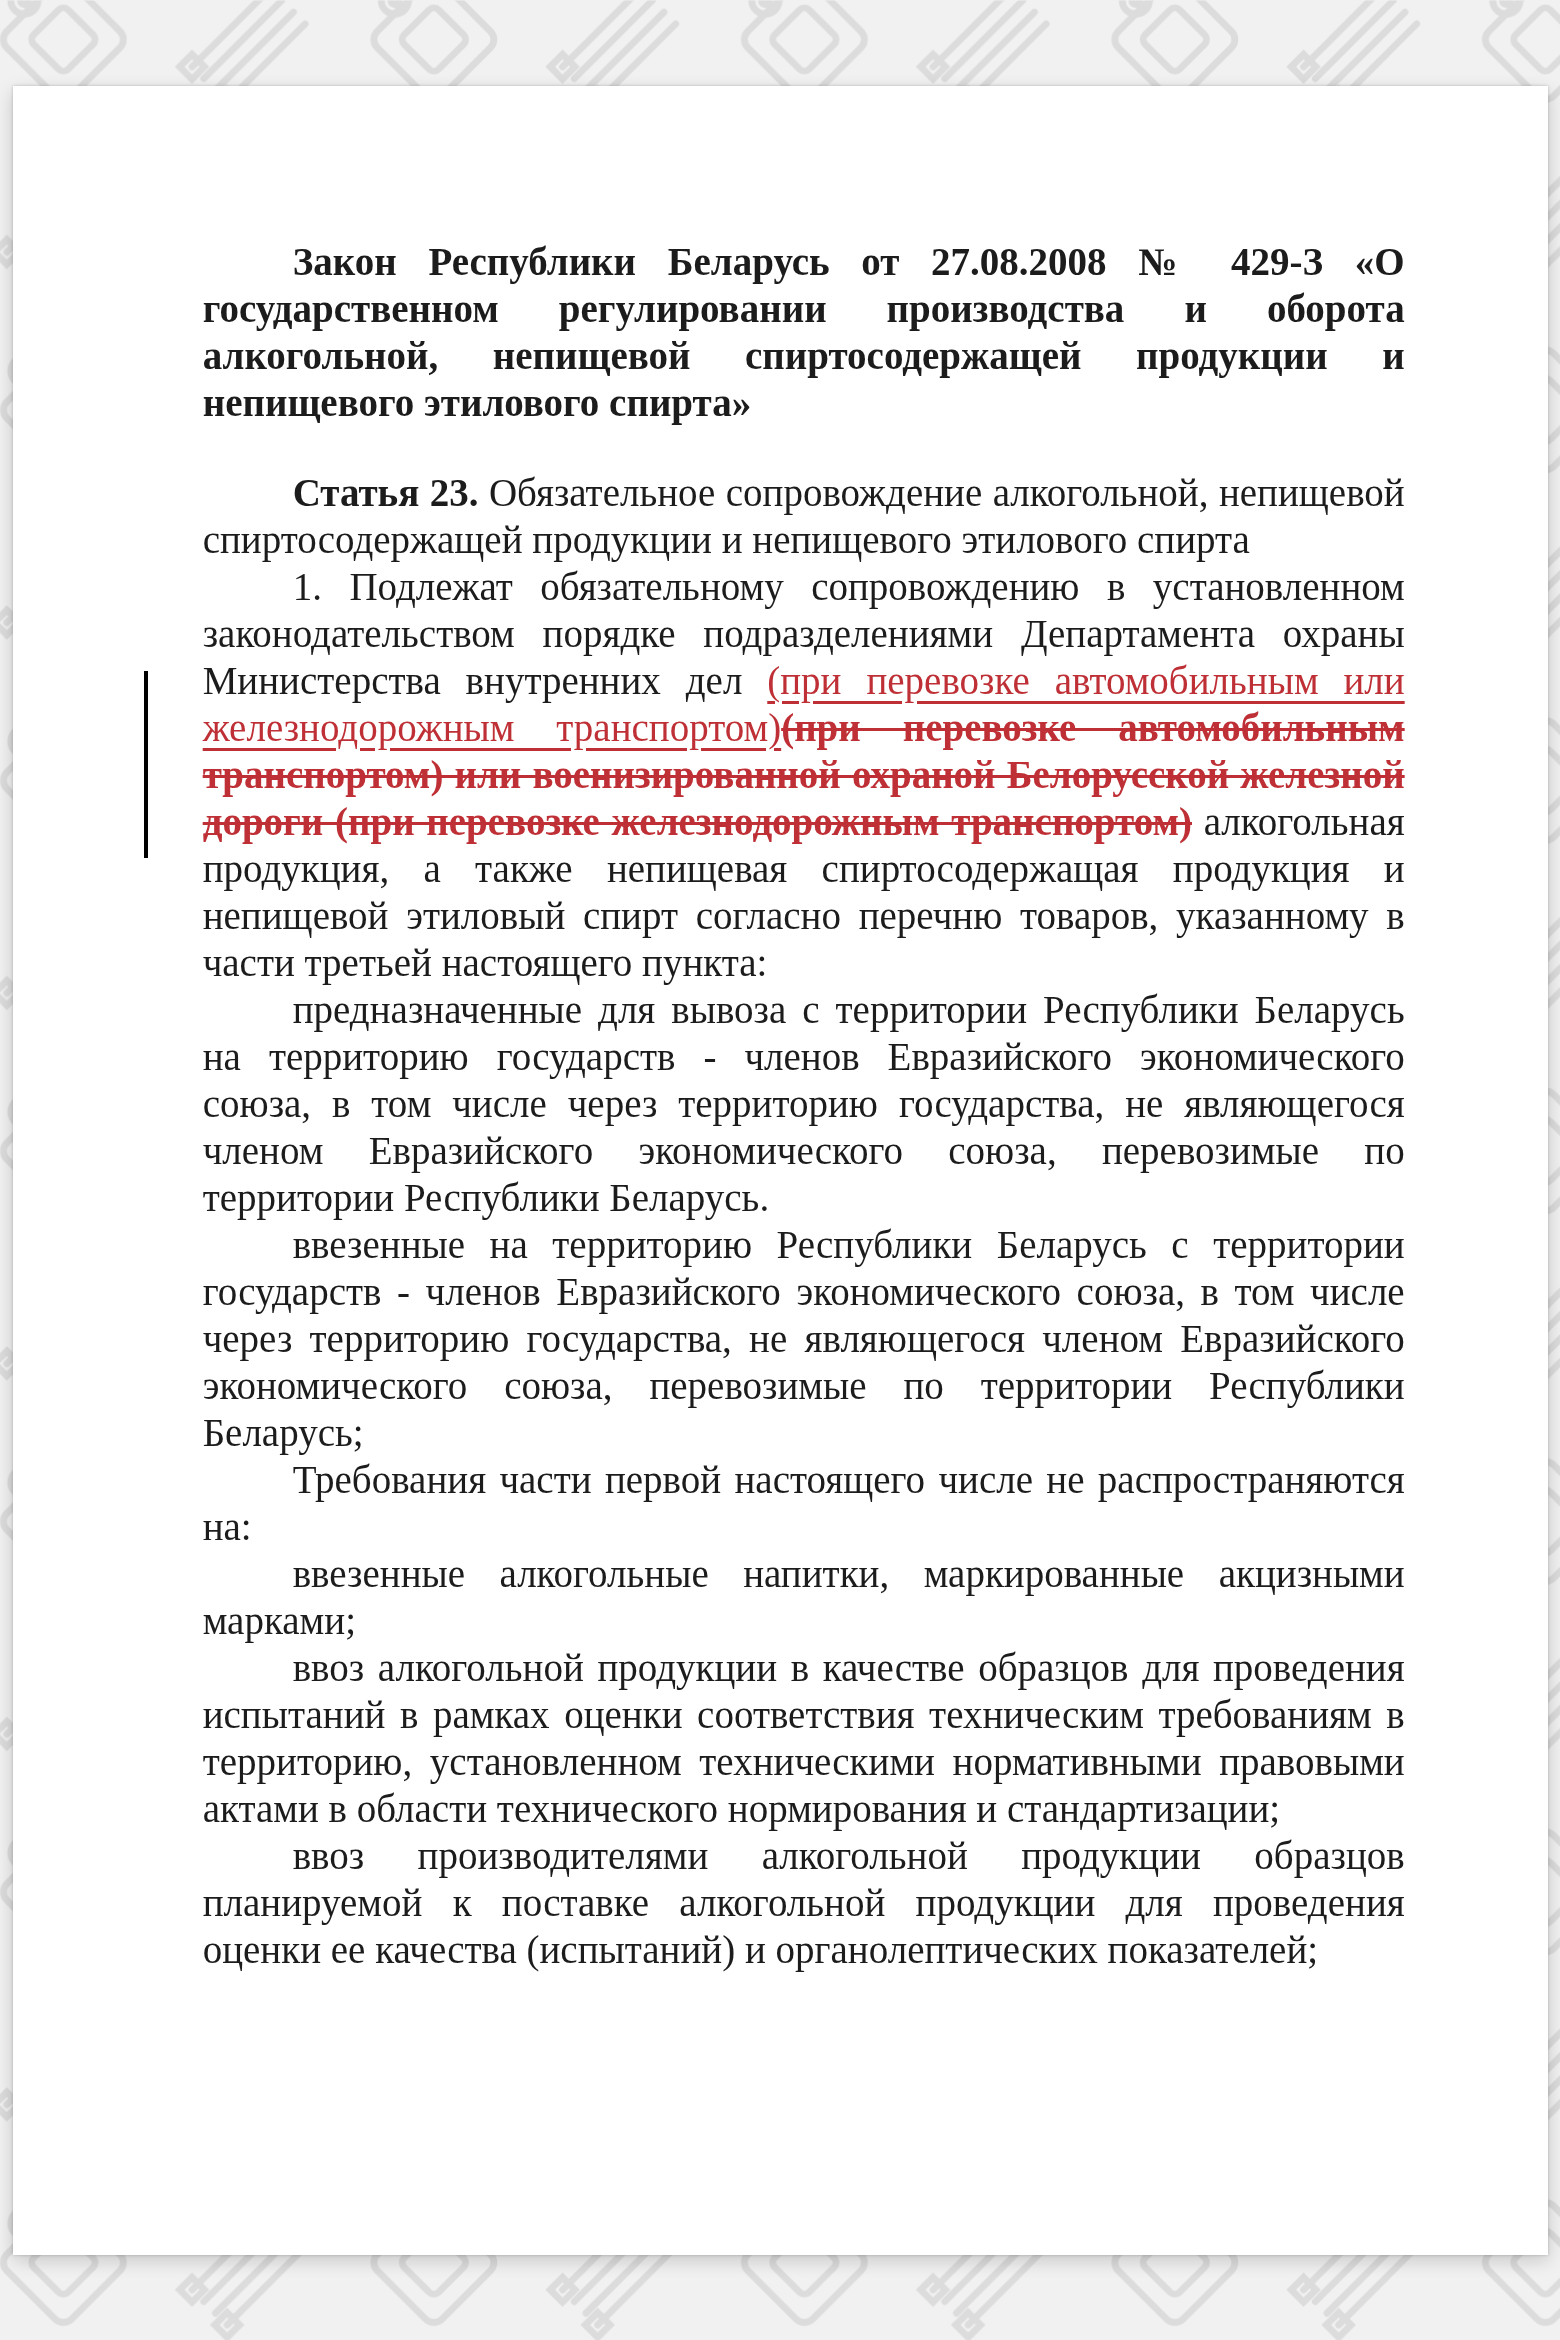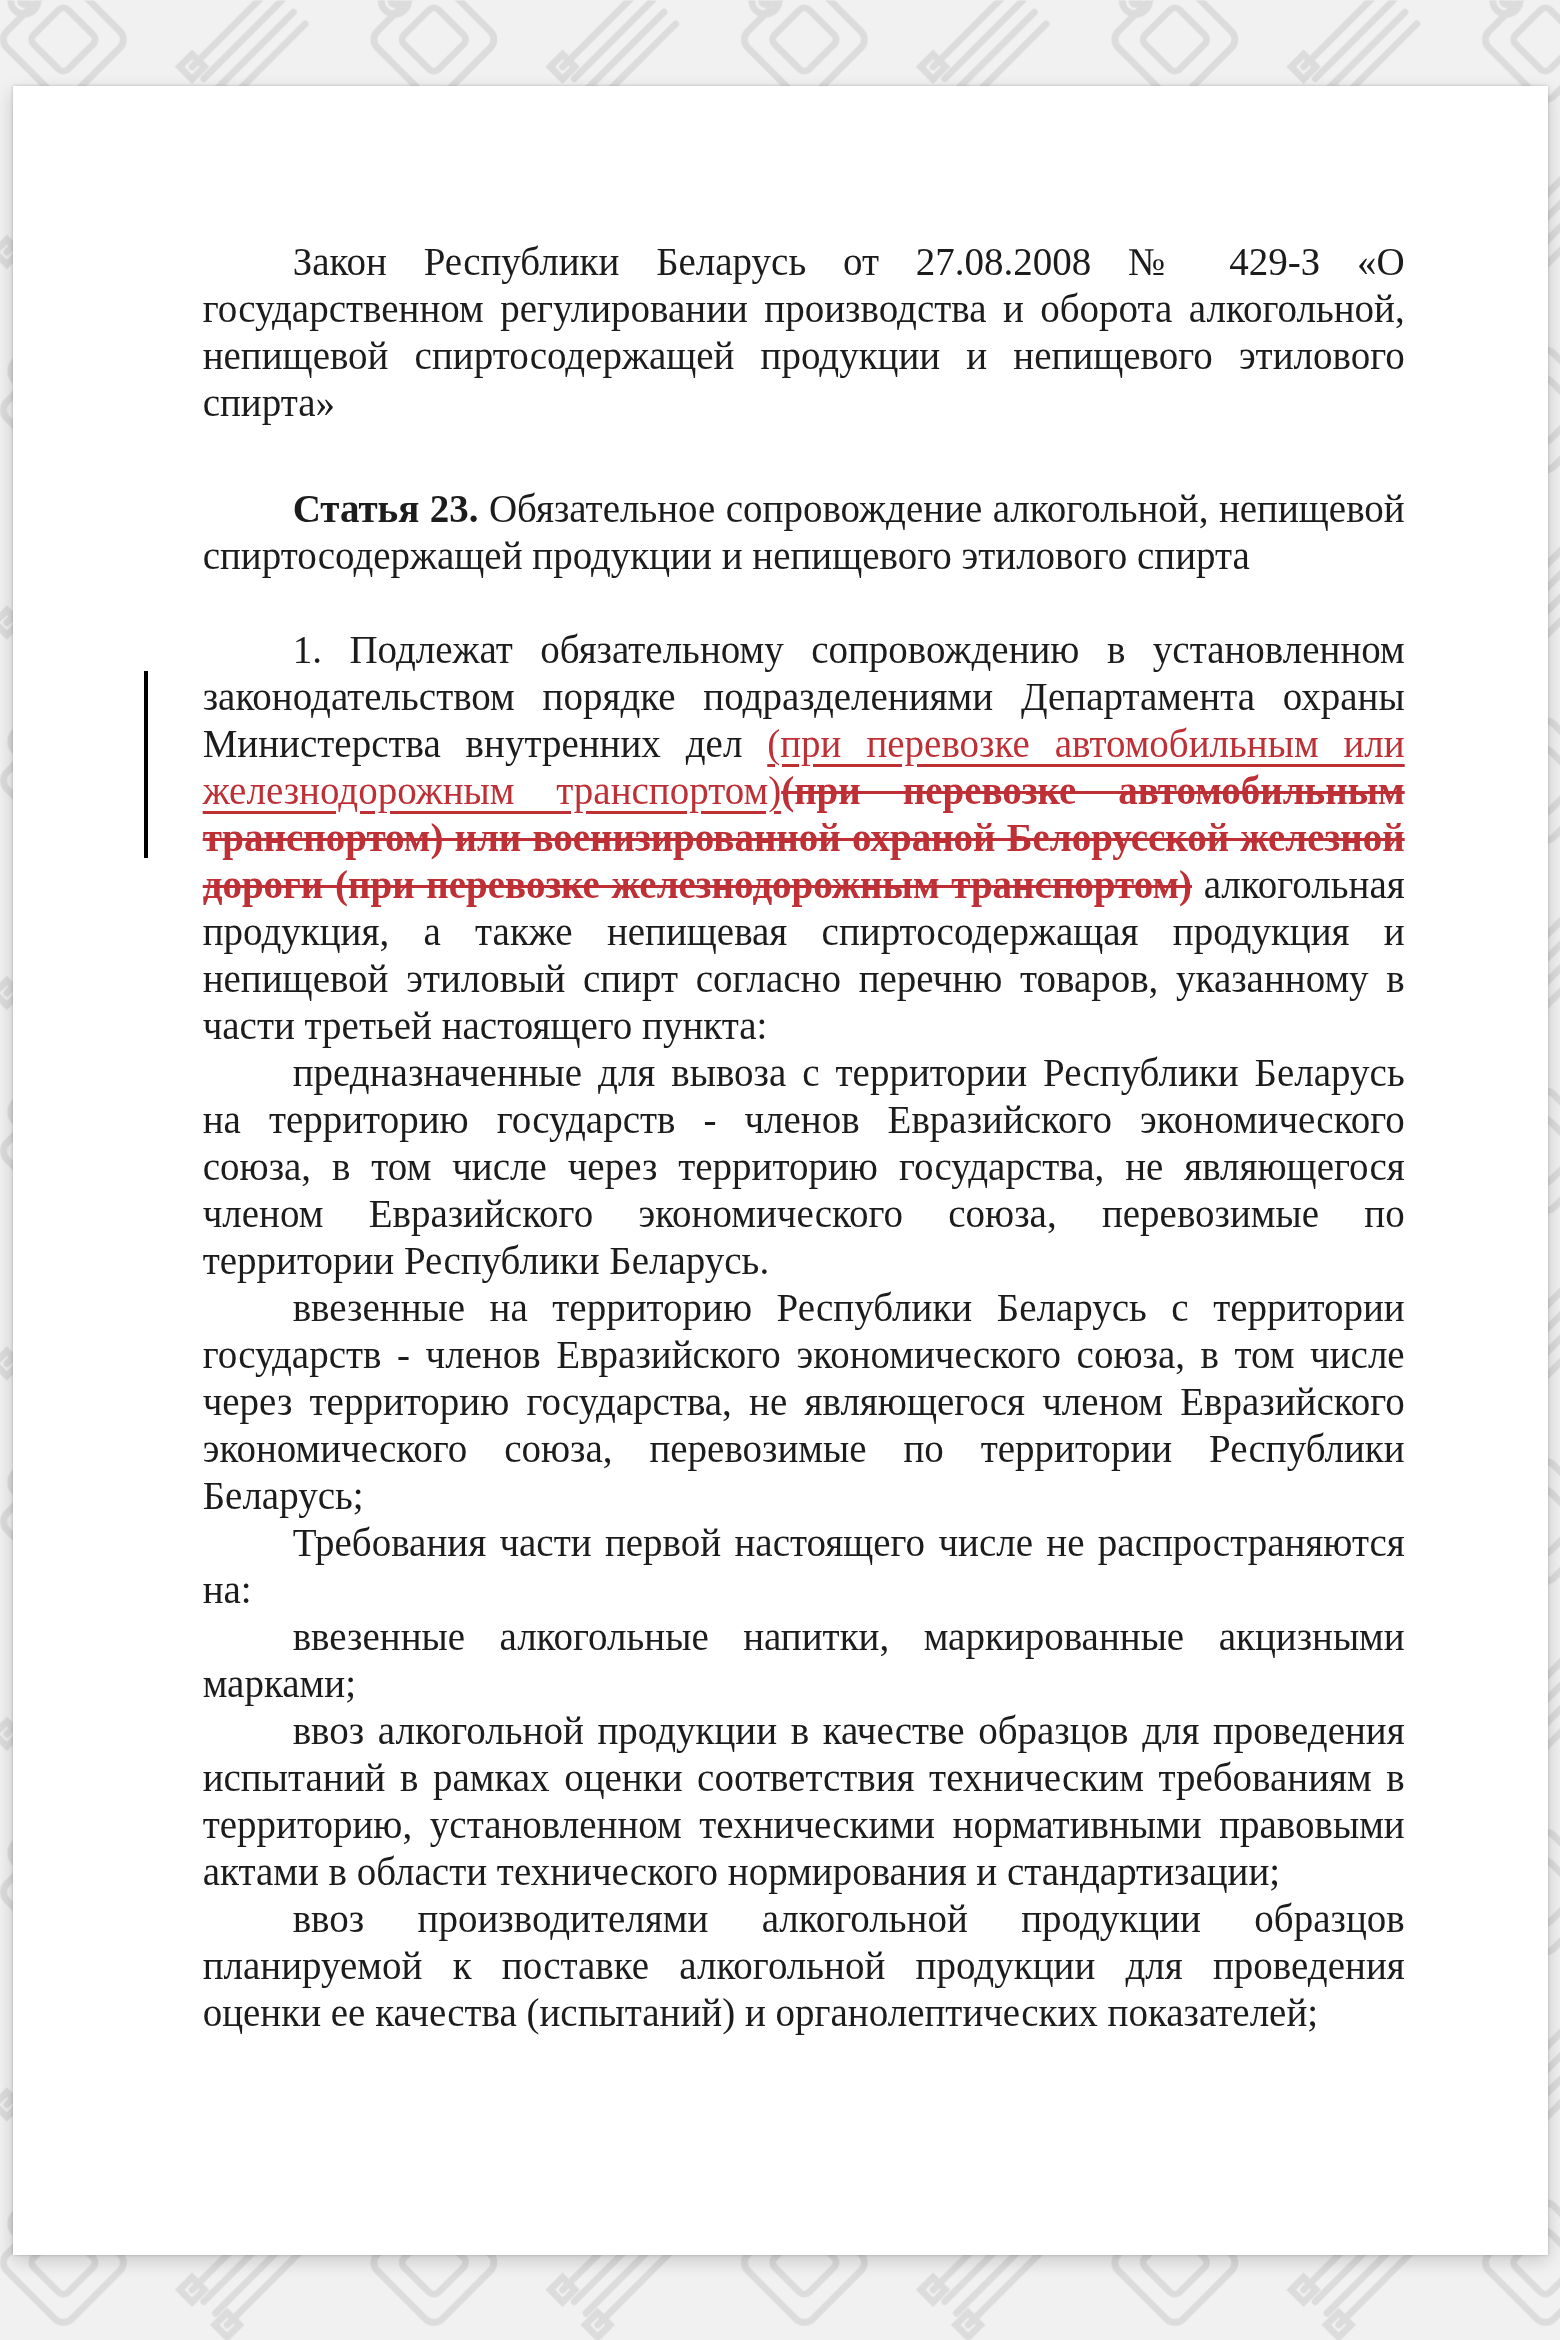--- a/index.html
+++ b/index.html
@@ -24,22 +24,22 @@
   .content{
     position:absolute;left:190px;top:152px;width:1202px;
     color:var(--text-black,#1c1c1c);
   }
   .content p{
     margin:0;
     font-size:39px;line-height:47px;
     text-align:justify;
     text-indent:90px;
   }
-  p.doc-title{font-weight:normal;margin-bottom:59px;}
-  p.article-head{margin-bottom:47px;}
+  p.doc-title{font-weight:bold;margin-bottom:43px;}
+  p.article-head{}
   .article-label{font-weight:bold;}
   .ins{
     color:var(--revision-red,#bf3036);
     text-decoration:underline;
     text-decoration-thickness:2.9px;
     text-underline-offset:6.8px;
   }
   .del{
     color:var(--revision-red,#bf3036);
     text-decoration:line-through;

